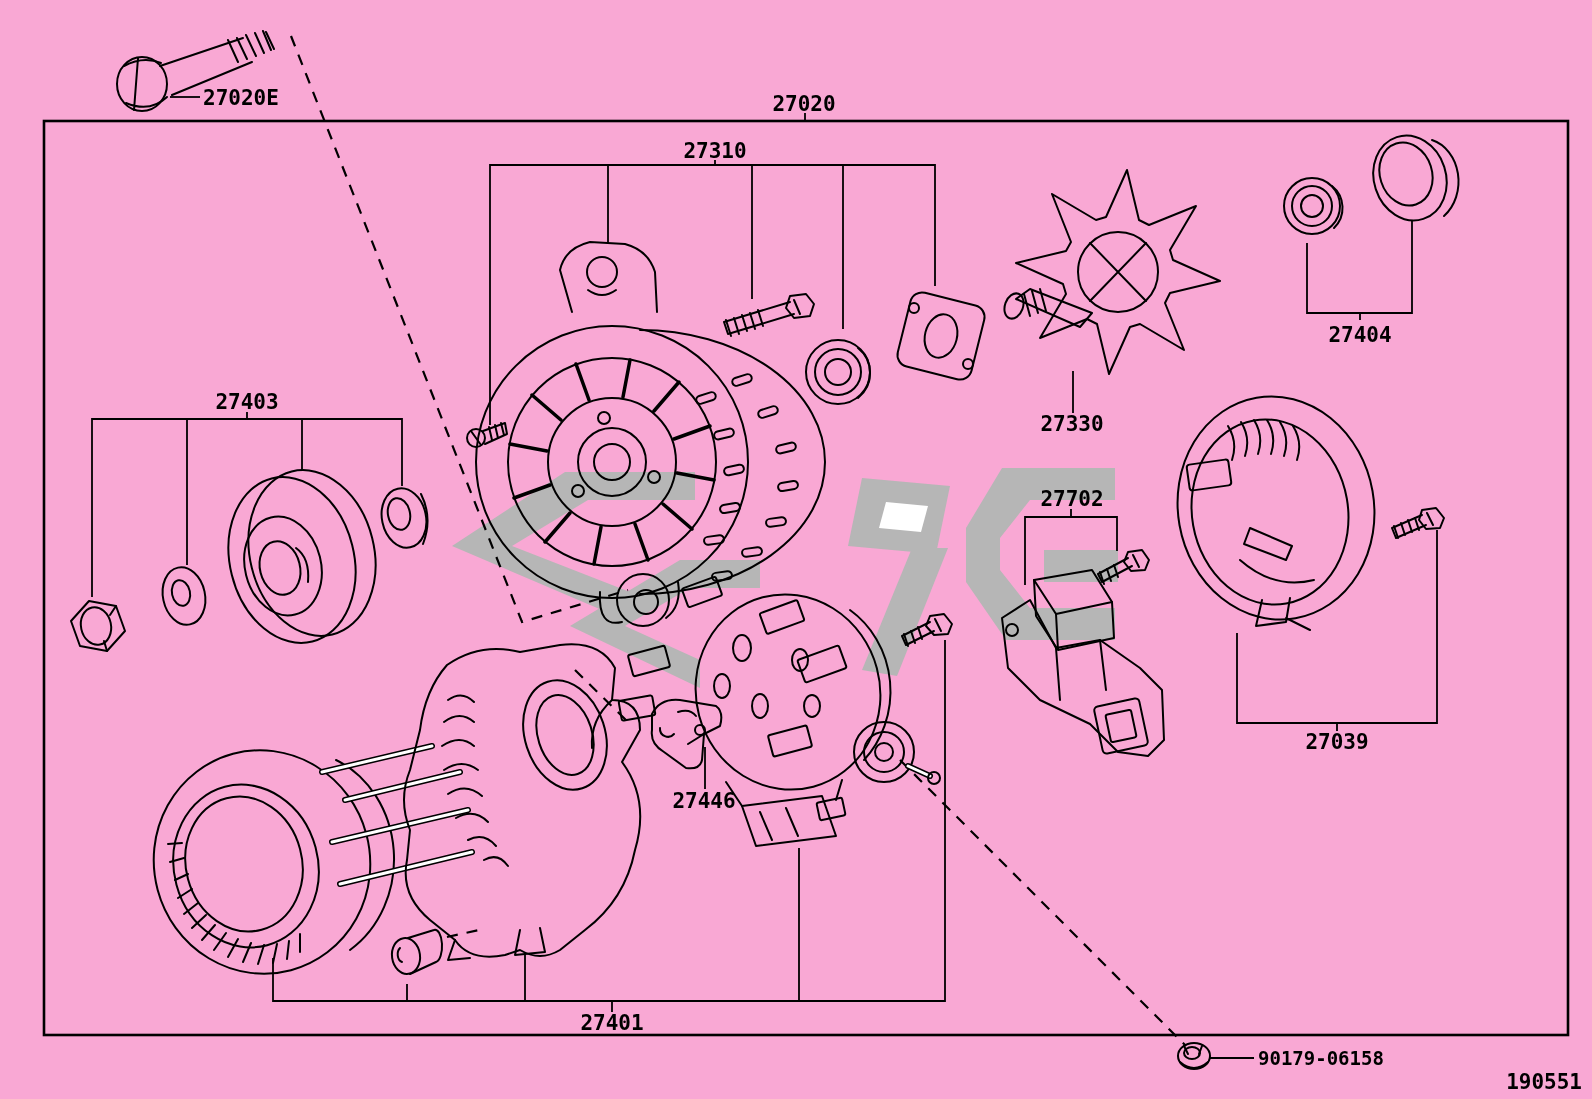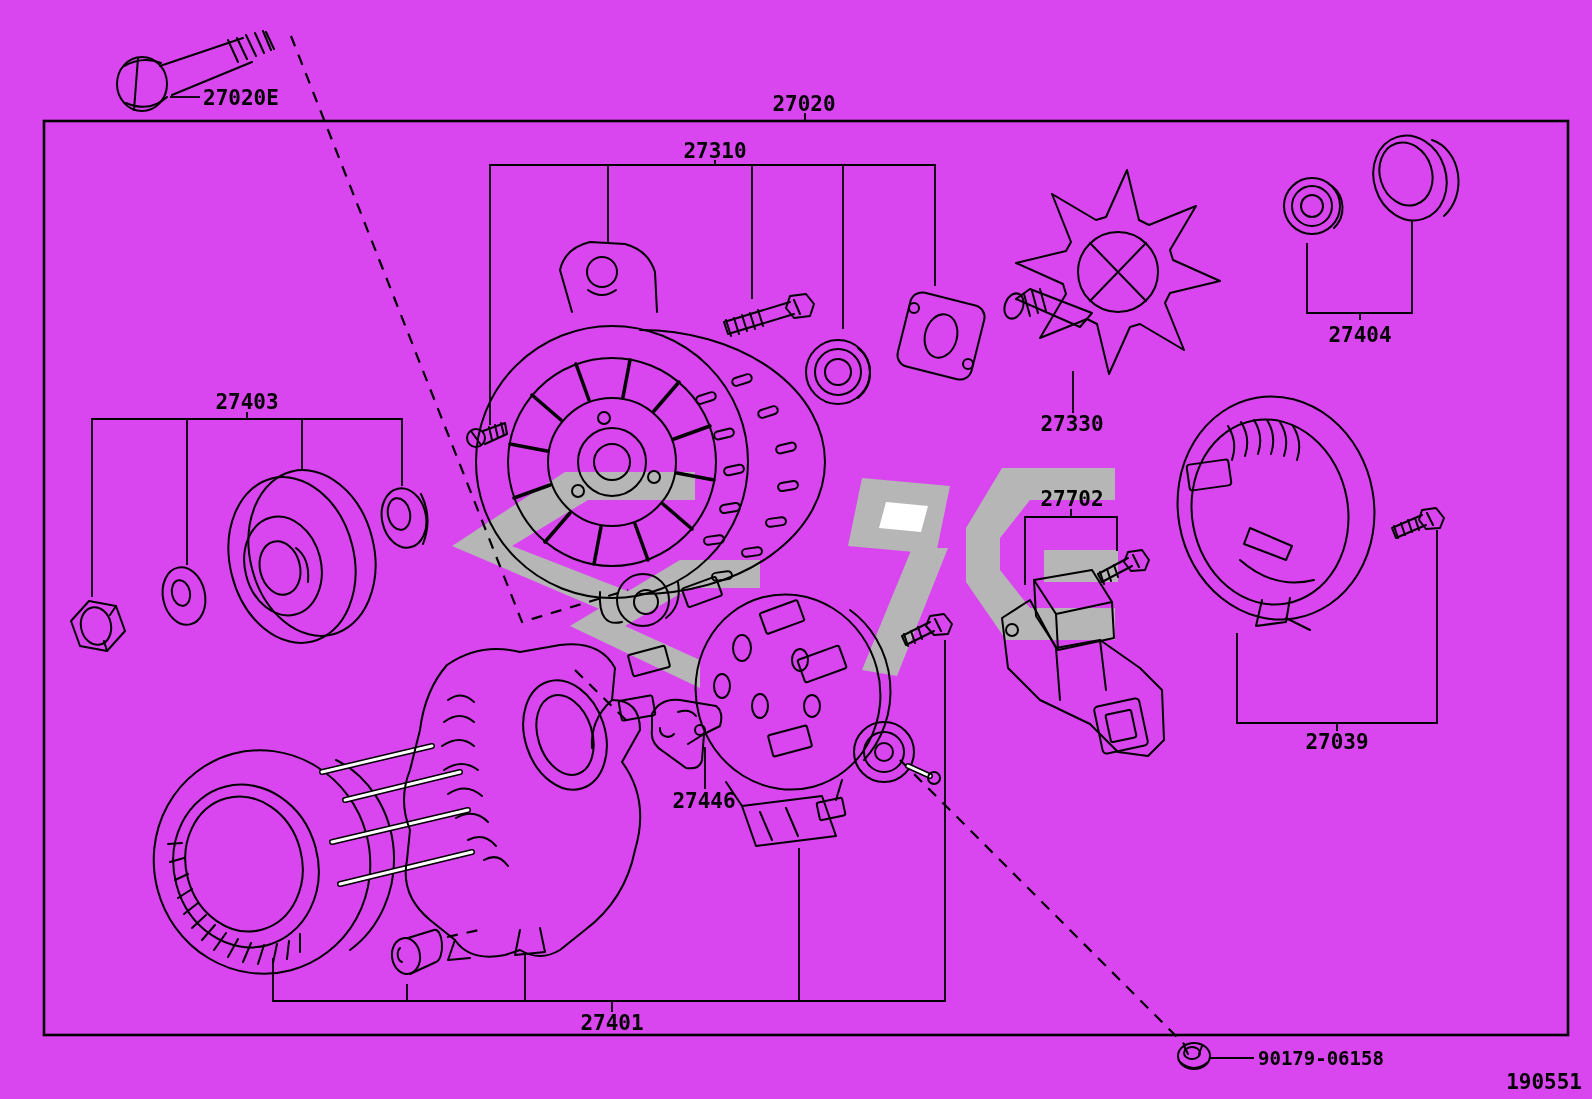--- a/index.html
+++ b/index.html
@@ -1,16 +1,16 @@
 <!DOCTYPE html>
 <html><head>
 <meta charset="utf-8">
 <style>
   html,body{margin:0;padding:0;background:#fff;}
-  .stage{position:relative;width:1592px;height:1099px;background:#d946ef;overflow:hidden;
+  .stage{position:relative;width:1592px;height:1099px;background:#f9a8d4;overflow:hidden;
          font-family:"DejaVu Sans Mono", monospace;}
   svg{position:absolute;left:0;top:0;}
   .ln{stroke:#000;stroke-width:2;fill:none;stroke-linecap:round;stroke-linejoin:round;}
   .ln-thick{stroke:#000;stroke-width:3.5;fill:none;stroke-linecap:round;}
   .callout{stroke:#000;stroke-width:1.8;fill:none;stroke-linecap:butt;}
   .dash{stroke:#000;stroke-width:2.2;fill:none;stroke-dasharray:11 9;stroke-linecap:butt;}
   .box{stroke:#000;stroke-width:2.6;fill:none;}
   .wm{fill:#b6b6b6;stroke:none;}
   .wm-hole{fill:#ffffff;stroke:none;}
   .lbl{font:600 21px "DejaVu Sans Mono", monospace;fill:#000;text-anchor:middle;}

